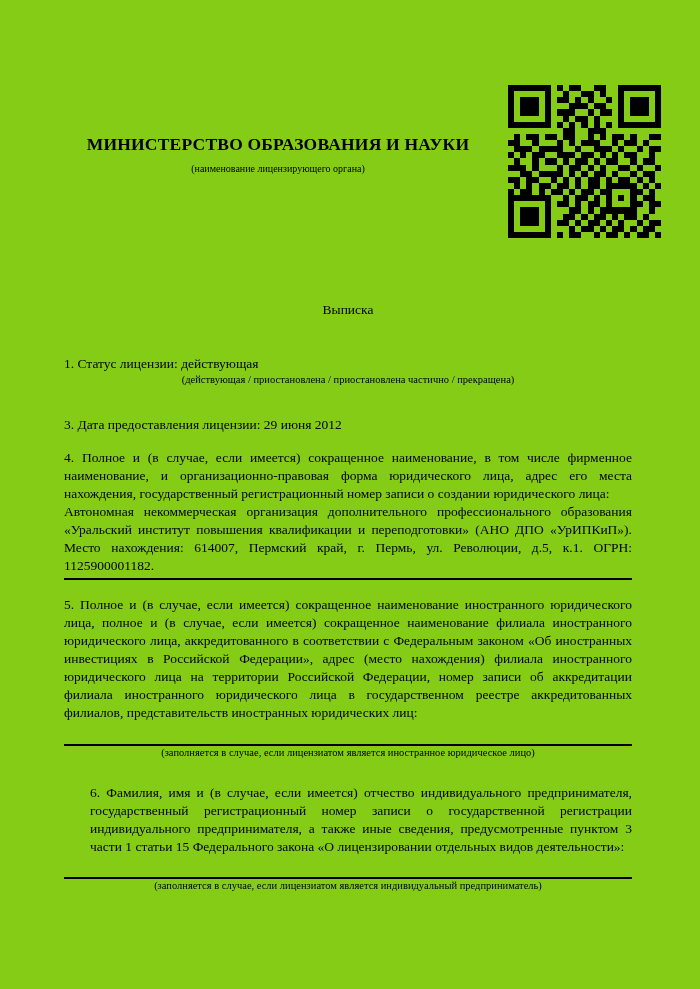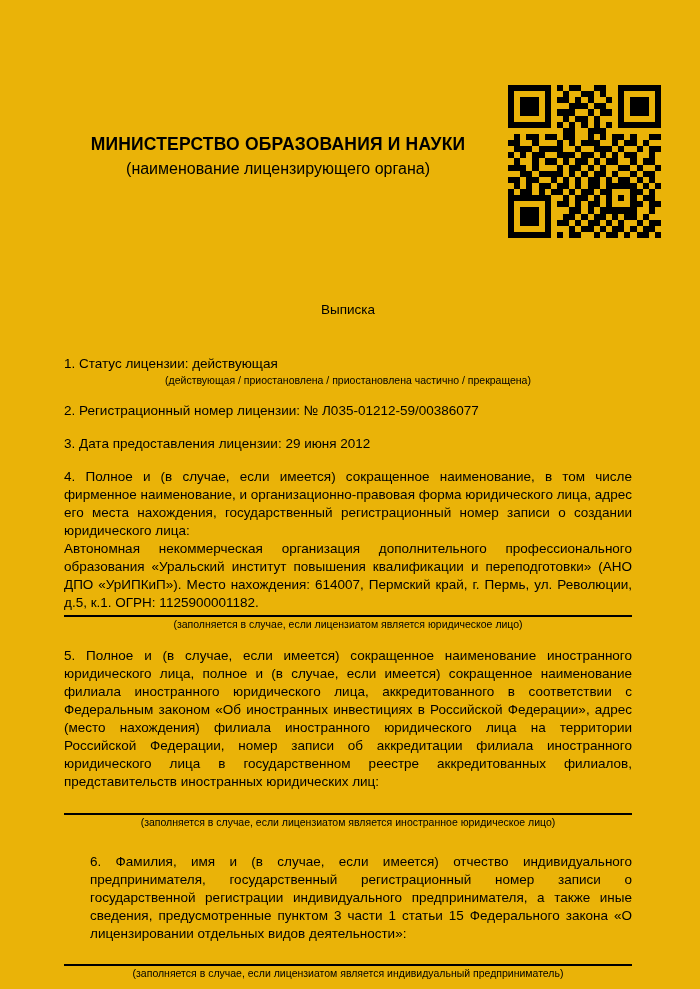--- a/index.html
+++ b/index.html
@@ -2,22 +2,22 @@
 <html><head>
 <meta charset="utf-8">
 <style>
   * { margin: 0; padding: 0; box-sizing: border-box; }
   html, body { background: #e8e8e8; }
   .page {
     position: relative;
     width: 700px;
     height: 989px;
     margin: 0 auto;
-    background: #eab308;
-    font-family: Liberation Sans, sans-serif;
+    background: #84cc16;
+    font-family: Liberation Serif, serif;
     color: #000000;
     overflow: hidden;
   }
   .qr {
     position: absolute;
     left: 508px;
     top: 85px;
     width: 153px;
     height: 153px;
   }
@@ -29,38 +29,38 @@
     width: 424px;
     text-align: center;
   }
   .header-title {
     font-weight: bold;
     font-size: 17.5px;
     line-height: 26px;
     letter-spacing: 0.2px;
   }
   .header-caption {
-    font-size: 16px;
+    font-size: 10px;
     line-height: 13px;
     margin-top: 5px;
   }
   .content {
     position: absolute;
     left: 64px;
     top: 300px;
     width: 568px;
     font-size: 13.5px;
     line-height: 18px;
   }
   .doc-title { text-align: center; }
   .doc-title div { line-height: 19px; }
   .item { text-align: justify; }
   .item-1 { margin-top: 36px; }
   .item-2 { margin-top: 15px; }
-  .item-3 { margin-top: 15px; }
+  .item-3 { margin-top: 29px; }
   .item-4 { margin-top: 15px; }
   .item-5 { margin-top: 16px; }
   .item-6 { margin-top: 24px; margin-left: 26px; }
   .item-7 { margin-top: 26px; text-align: left; }
   .small-note {
     font-size: 10.5px;
     line-height: 14px;
     text-align: center;
   }
   .fill-rule {
@@ -433,28 +433,26 @@
 
   <div class="content">
 
     <div class="doc-title">
       <div>Выписка</div>
     </div>
 
     <div class="item item-1">1. Статус лицензии: действующая</div>
     <div class="small-note">(действующая / приостановлена / приостановлена частично / прекращена)</div>
 
-    <div class="item item-2">2. Регистрационный номер лицензии: № Л035-01212-59/00386077</div>
 
     <div class="item item-3">3. Дата предоставления лицензии: 29 июня 2012</div>
 
     <div class="item item-4">4. Полное и (в случае, если имеется) сокращенное наименование, в том числе фирменное наименование, и организационно-правовая форма юридического лица, адрес его места нахождения, государственный регистрационный номер записи о создании юридического лица:</div>
     <div class="item">Автономная некоммерческая организация дополнительного профессионального образования «Уральский институт повышения квалификации и переподготовки» (АНО ДПО «УрИПКиП»). Место нахождения: 614007, Пермский край, г. Пермь, ул. Революции, д.5, к.1. ОГРН: 1125900001182.</div>
     <div class="fill-rule rule-tight"></div>
-    <div class="small-note">(заполняется в случае, если лицензиатом является юридическое лицо)</div>
 
     <div class="item item-5">5. Полное и (в случае, если имеется) сокращенное наименование иностранного юридического лица, полное и (в случае, если имеется) сокращенное наименование филиала иностранного юридического лица, аккредитованного в соответствии с Федеральным законом «Об иностранных инвестициях в Российской Федерации», адрес (место нахождения) филиала иностранного юридического лица на территории Российской Федерации, номер записи об аккредитации филиала иностранного юридического лица в государственном реестре аккредитованных филиалов, представительств иностранных юридических лиц:</div>
     <div class="fill-rule rule-gap-5"></div>
     <div class="small-note">(заполняется в случае, если лицензиатом является иностранное юридическое лицо)</div>
 
     <div class="item item-6">6. Фамилия, имя и (в случае, если имеется) отчество индивидуального предпринимателя, государственный регистрационный номер записи о государственной регистрации индивидуального предпринимателя, а также иные сведения, предусмотренные пунктом 3 части 1 статьи 15 Федерального закона «О лицензировании отдельных видов деятельности»:</div>
     <div class="fill-rule rule-gap-6"></div>
     <div class="small-note">(заполняется в случае, если лицензиатом является индивидуальный предприниматель)</div>
 
 

